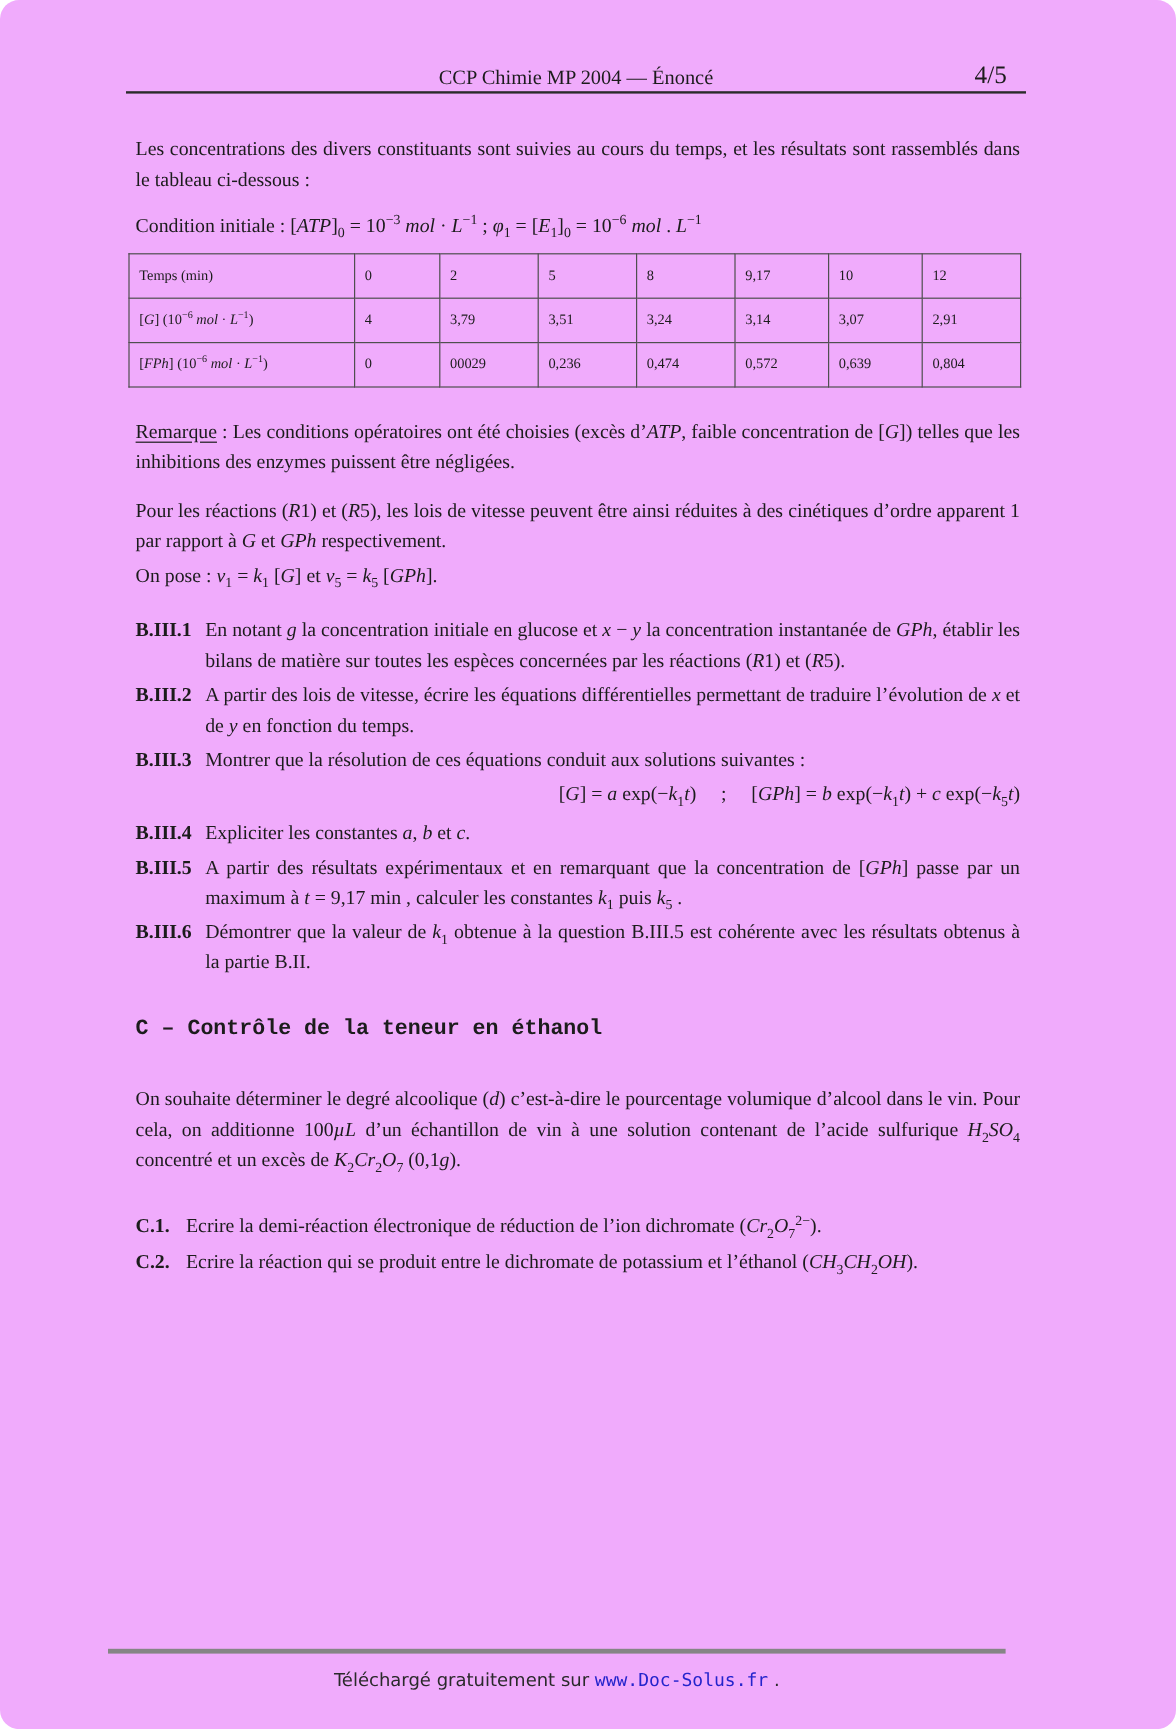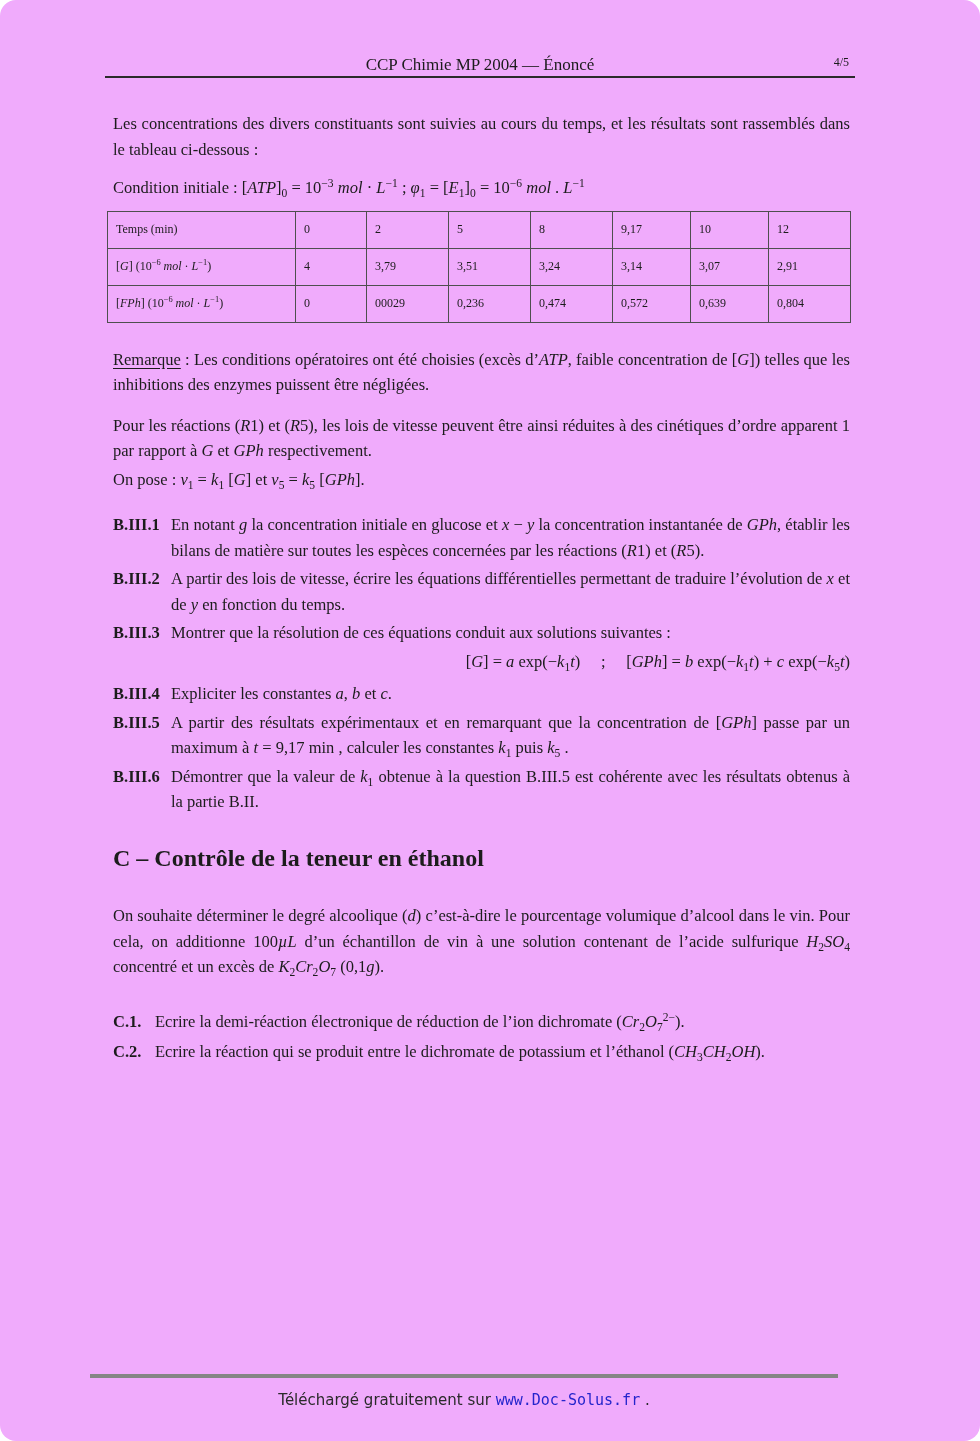--- a/index.html
+++ b/index.html
@@ -18,21 +18,21 @@
   }
   
   .header{
     position:relative;
     margin-left:-8px;
     width:750px;
     height:24px;
     border-bottom:2px solid #2b2b2b;
   }
   .header-title{position:absolute;left:0;right:0;text-align:center;font-size:17px;}
-  .header-page-num{position:absolute;right:6px;top:-2px;font-size:12px;}
+  .header-page-num{position:absolute;right:16px;top:-2px;font-size:21px;}
   
   .para{margin:0;text-align:justify;}
   .p1{margin-top:33px;}
   .condition{margin:13px 0 0 0;}
   
   table.data-table{
     border-collapse:collapse;
     table-layout:fixed;
     width:743px;
     margin:10px 0 0 -6px;
@@ -50,21 +50,21 @@
   .remarque u{text-underline-offset:3px;}
   .pour{margin-top:15px;}
   .onpose{margin:3px 0 0 0;text-align:left;}
   
   .questions{margin-top:20px;}
   .q{display:flex;margin-bottom:3px;}
   .q-label{font-weight:bold;width:50px;flex-shrink:0;margin-right:8px;}
   .q-text{flex:1;text-align:justify;}
   .equation{margin:3px 0 4px 0;text-align:right;}
   
-  .c-heading{margin:31px 0 0 0;font-size:24px;font-weight:bold;}
+  .c-heading{margin:31px 0 0 0;font-size:18px;font-weight:bold;font-family:Liberation Mono, monospace;}
   .c-intro{margin-top:32px;}
   .c-questions{margin-top:29px;}
   .cq .q-label{width:34px;margin-right:8px;}
   .cq{margin-bottom:5px;}
   
   .footer{
     position:absolute;
     left:90px;top:1374px;
     width:748px;
     border-top:4px solid #858585;

